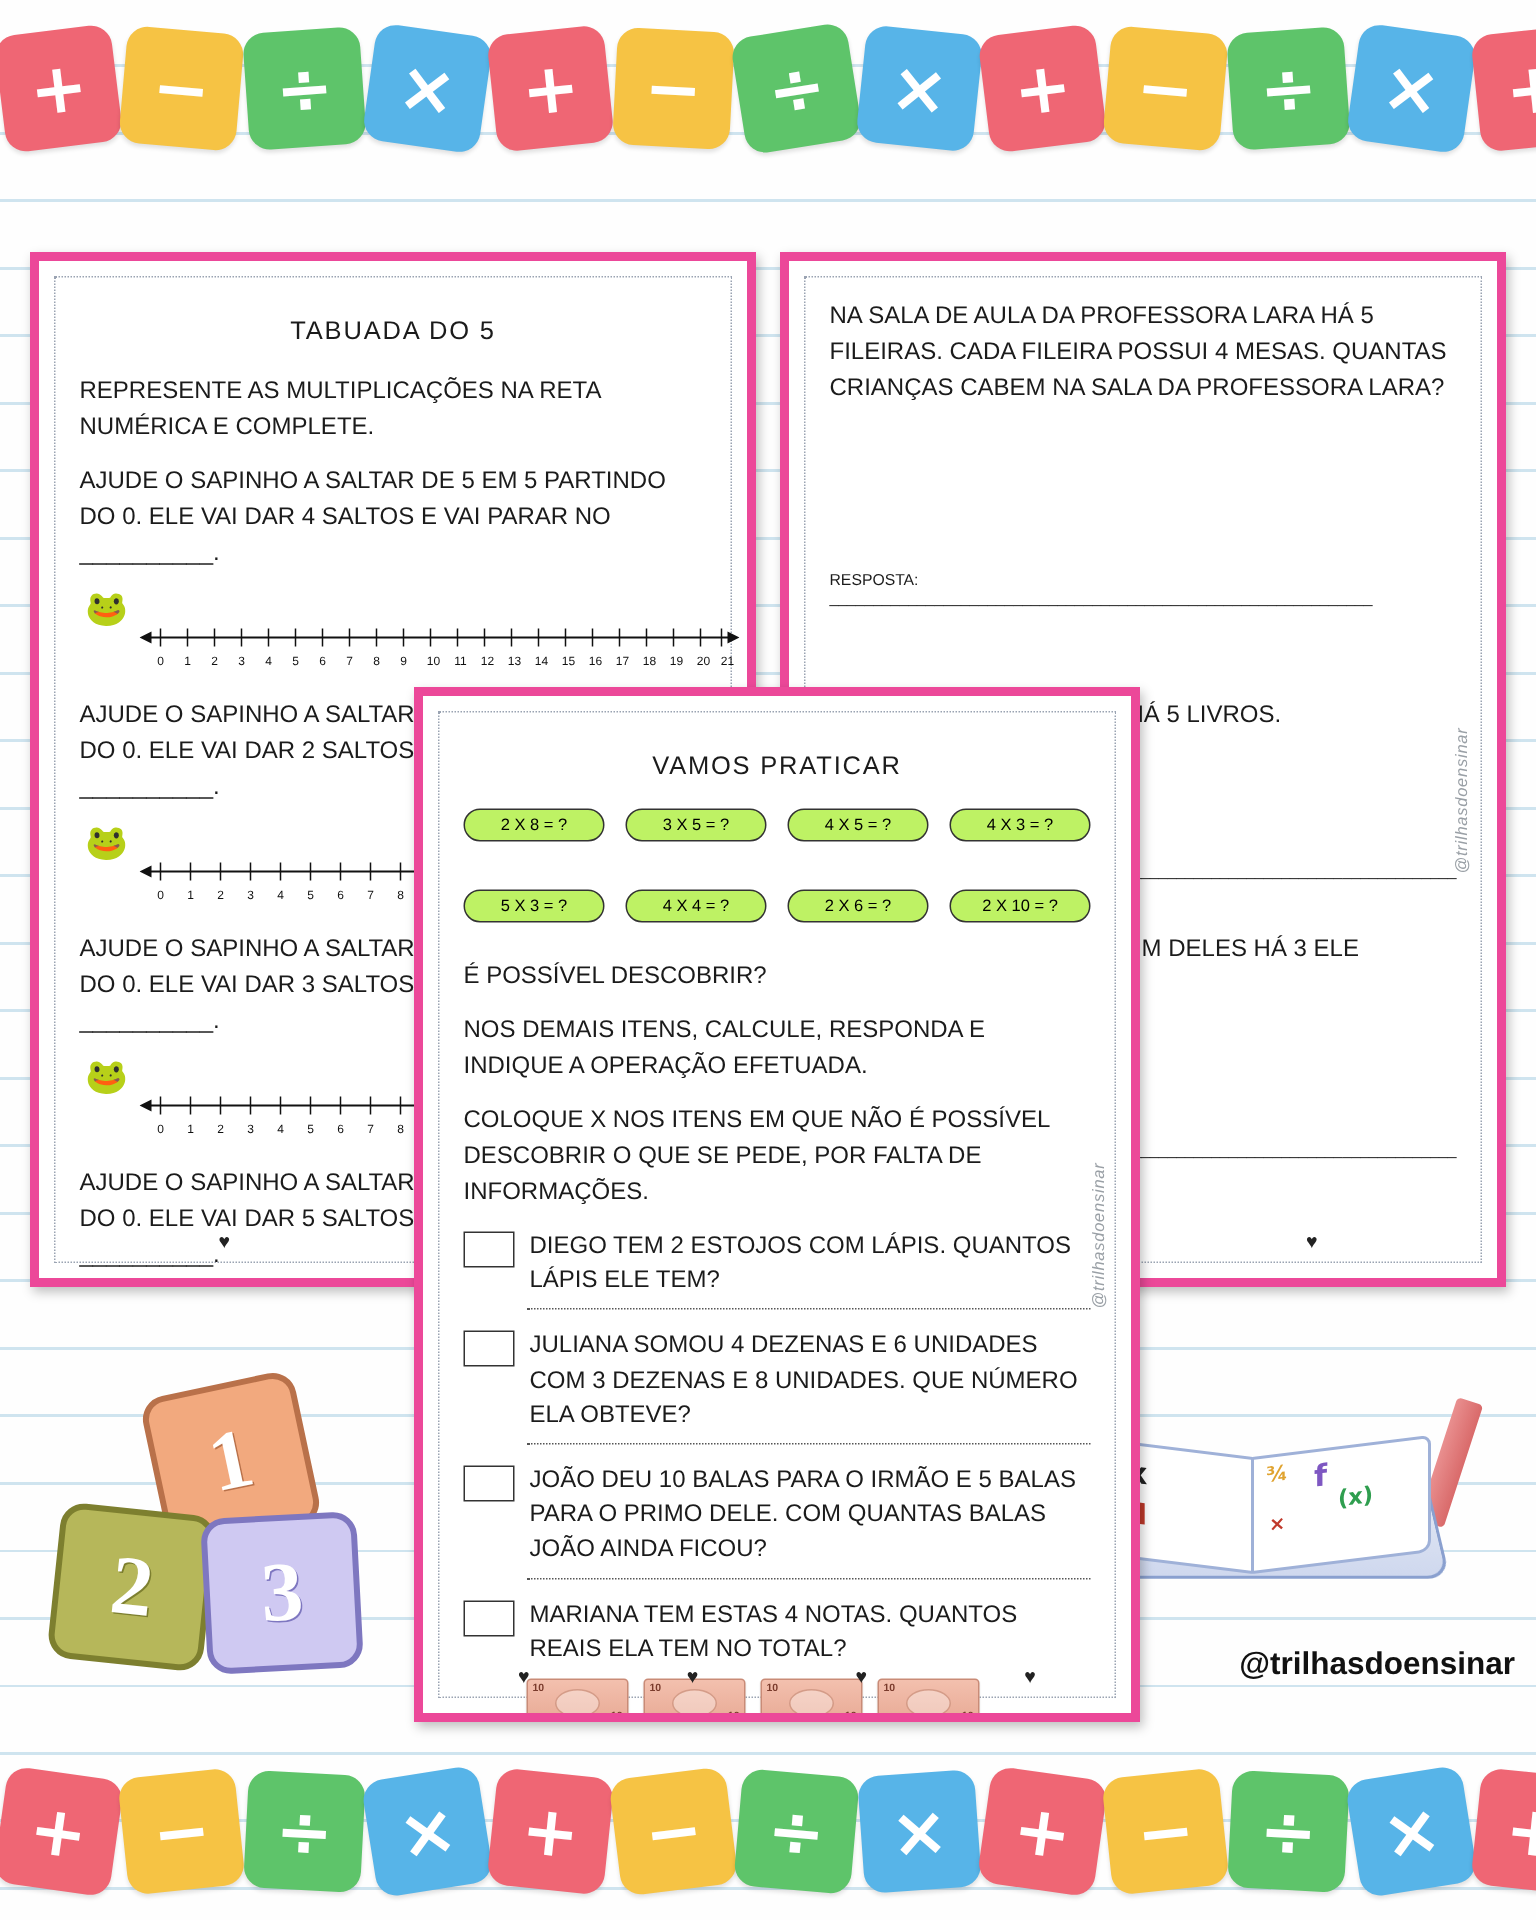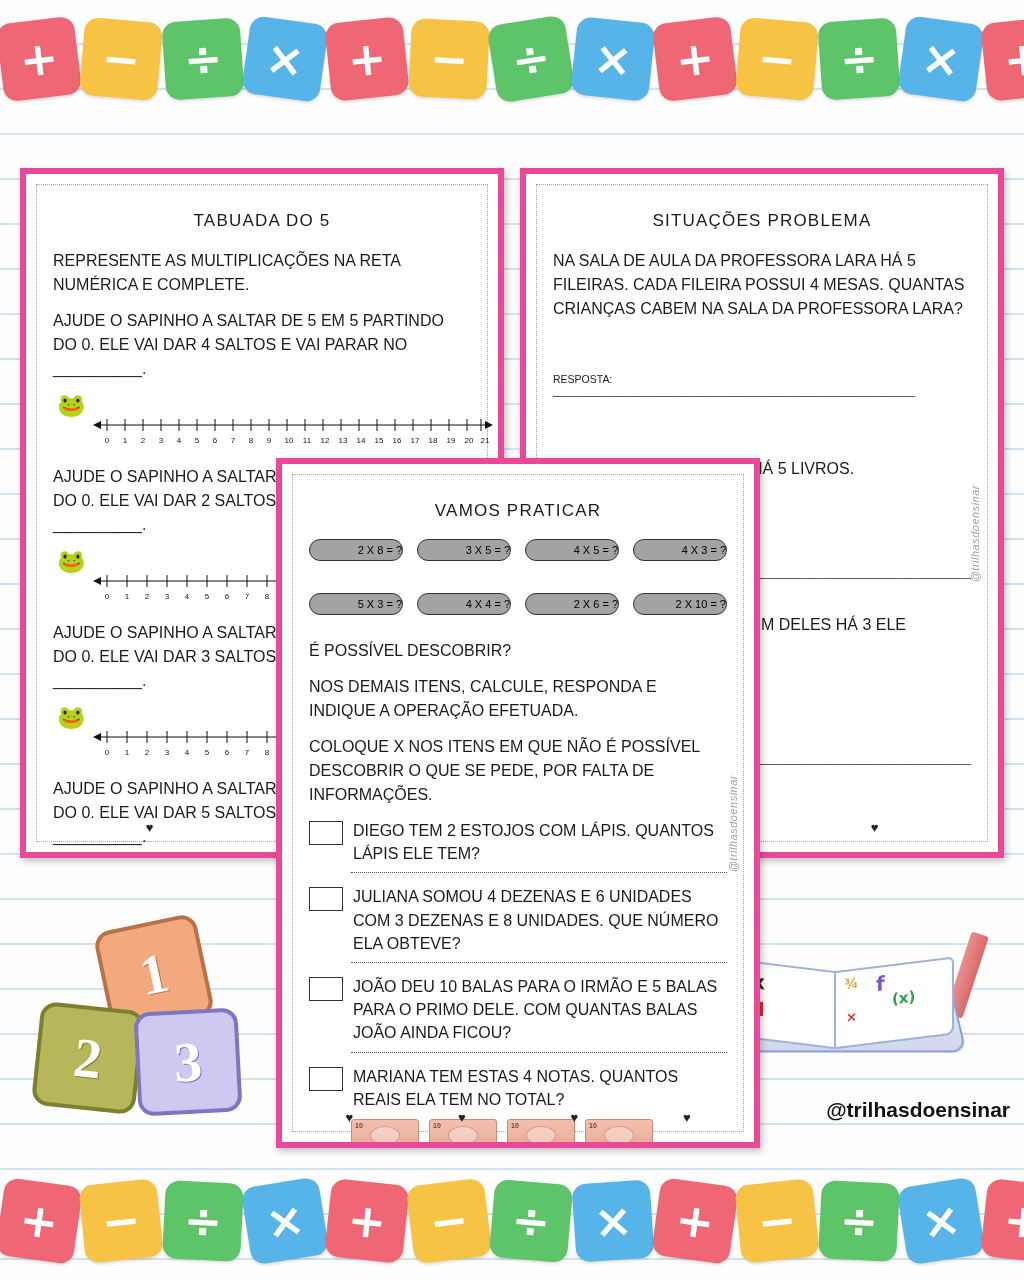--- a/index.html
+++ b/index.html
@@ -70,21 +70,21 @@
   .numline svg{display:block;}
 
   
   #sheet-situacoes{left:520px;top:168px;width:484px;height:690px;}
 
   
   #sheet-praticar{left:276px;top:458px;width:484px;height:690px;z-index:5;}
   .chip-row{display:flex;gap:12px;margin:0 0 14px;justify-content:space-between;}
   .chip{
     border:1px solid #333;border-radius:11px;padding:4px 0;
-    font-size:11px;text-align:right;width:92px;background:#a3a3a3;
+    font-size:11px;text-align:center;width:92px;background:#bef264;
   }
   .q-item{display:flex;gap:10px;align-items:flex-start;margin-bottom:6px;}
   .q-box{
     width:32px;height:22px;border:1px solid #333;flex:0 0 auto;margin-top:2px;background:#fff;
   }
   .q-text{font-size:16px;line-height:1.45;color:#1b1b1b;}
   .dotline{
     border-bottom:1px dotted #555;height:1px;margin:6px 0 12px 42px;
   }
   .notes{display:flex;gap:10px;margin:8px 0 0 42px;}
@@ -369,24 +369,23 @@
 
     <div class="hearts">
       <span>♥</span>
         <span>♥</span>
     </div>
   </div>
 </div>
 
 <div class="sheet" id="sheet-situacoes">
   <div class="sheet-inner">
-    <div class="sheet-title">SITUAÇÕES PROBLEMA</div>
 
     <div class="para">NA SALA DE AULA DA PROFESSORA LARA HÁ 5 FILEIRAS. CADA FILEIRA POSSUI 4 MESAS. QUANTAS CRIANÇAS CABEM NA SALA DA PROFESSORA LARA?</div>
-    <div class="answer-line" style="margin-top:52px">RESPOSTA: ______________________________________________________________</div>
+    <div class="answer-line" style="margin-top:110px">RESPOSTA: ______________________________________________________________</div>
 
     <div class="para" style="margin-top:60px">S. EM CADA PRATELEIRA HÁ 5 LIVROS.</div>
     <div class="answer-line" style="margin-top:86px;text-align:right">______________________________________</div>
 
     <div class="para" style="margin-top:34px">OS DE SUCOS. EM CADA UM DELES HÁ 3 ELE COMPROU?</div>
     <div class="answer-line" style="margin-top:92px;text-align:right">______________________________________</div>
 
     <div class="vwm" style="right:6px;top:300px">@trilhasdoensinar</div>
     <div class="hearts">
       <span>♥</span>

